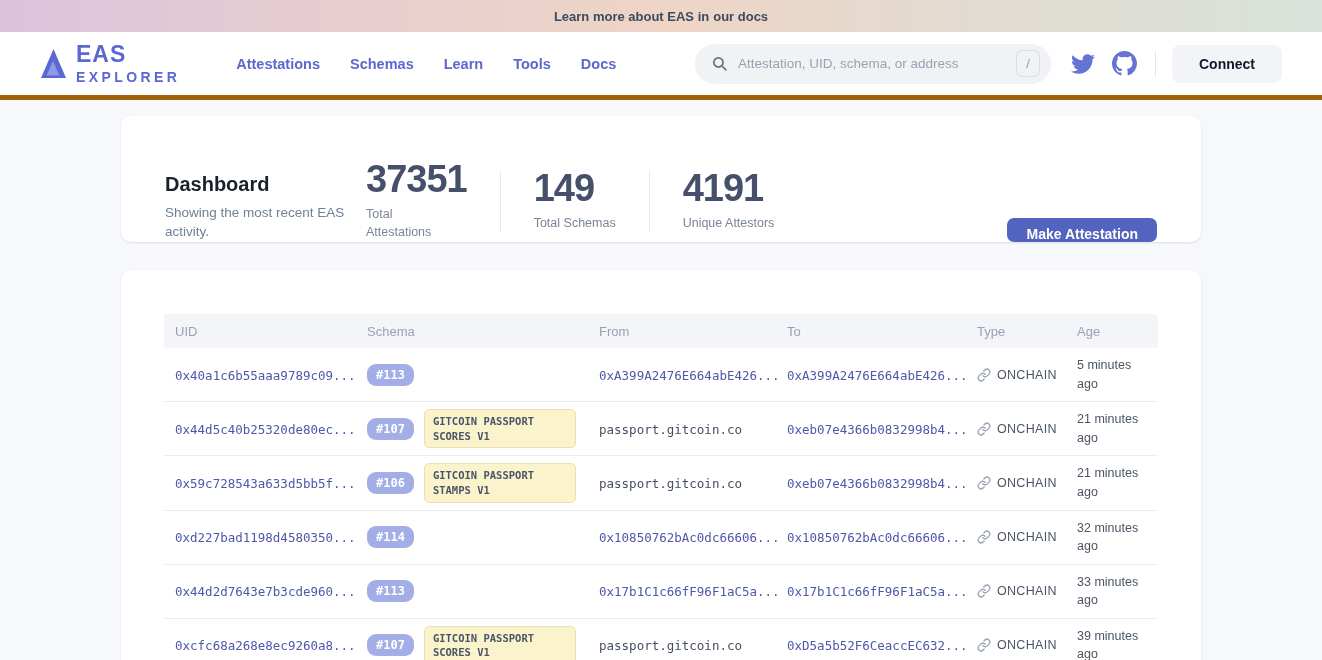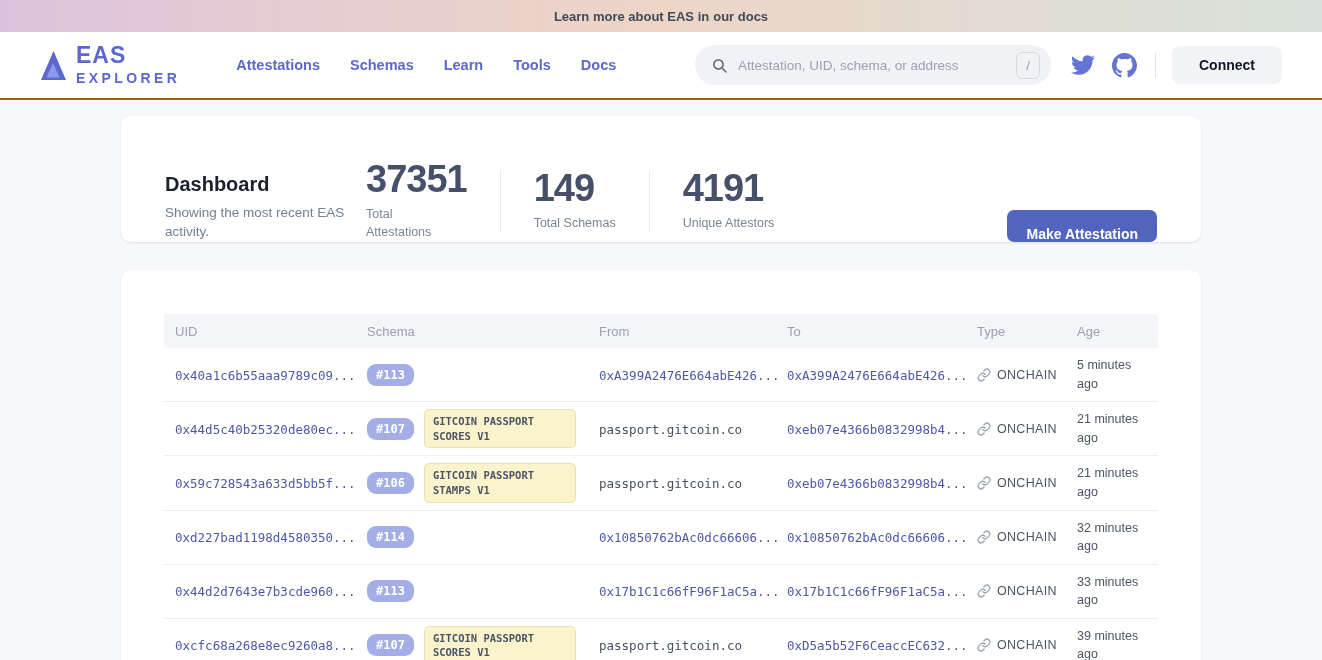--- a/index.html
+++ b/index.html
@@ -10,21 +10,21 @@
   .banner {
     height: 32px; display: flex; align-items: center; justify-content: center;
     background: linear-gradient(90deg, #dcc3dc 0%, #e6ccd1 22%, #eed5c6 50%, #e2dbd2 74%, #d8e2da 100%);
     font-size: 13px; font-weight: 600; color: #3f4a5a;
   }
   .banner a { color: #3f4a5a; font-weight: 700; text-decoration: none; margin-left: 4px; cursor: pointer; }
 
   
   .header {
     height: 68px; background: #fff; display: flex; align-items: center;
-    padding: 0 40px; border-bottom: 2px solid #a16207;
+    padding: 0 40px; border-bottom: 5px solid #a16207;
   }
   .logo { display: flex; align-items: center; gap: 9px; cursor: pointer; }
   .logo-text .eas { font-size: 23px; font-weight: 800; color: #5c68ce; letter-spacing: 1px; line-height: 1; }
   .logo-text .explorer { font-size: 14px; font-weight: 600; color: #5c68ce; letter-spacing: 3.4px; margin-top: 3px; }
   .nav { display: flex; gap: 30px; margin-left: 56px; }
   .nav a { color: #5b68cd; font-size: 14.5px; font-weight: 600; text-decoration: none; cursor: pointer; }
 
   .search {
     margin-left: auto; width: 356px; height: 40px; background: #f1f2f6; border-radius: 20px;
     display: flex; align-items: center; padding: 0 11px 0 16px;
@@ -59,21 +59,21 @@
   
   .dash { height: 126px; display: flex; align-items: flex-end; padding: 0 44px; }
   .dash-title h1 { font-size: 20px; font-weight: 800; color: #1a202c; margin-bottom: 7px; }
   .dash-title p { font-size: 13.5px; color: #718096; line-height: 1.45; width: 185px; }
   .stats { display: flex; align-items: center; margin-left: 16px; }
   .stat .num { font-size: 38px; font-weight: 800; color: #47506a; letter-spacing: -1px; line-height: 1; }
   .stat .lbl { font-size: 12.5px; color: #7a8596; margin-top: 7px; line-height: 1.5; }
   .stat .lbl.narrow { max-width: 82px; }
   .stat-div { width: 1px; height: 62px; background: #e9ebef; margin: 0 33px; }
   .make-btn {
-    margin-left: auto; height: 24px; padding: 16px 19px; background: #5364bf; border: none;
+    margin-left: auto; height: 24px; padding: 8px 19px; background: #5364bf; border: none;
     border-radius: 7px; color: #fff; font-size: 14px; font-weight: 700; cursor: pointer;
     font-family: "Liberation Sans", sans-serif;
   }
 
   
   .table-card { margin-top: 28px; padding: 44px 43px 20px; min-height: 420px; }
   .t-head, .t-row {
     display: grid; grid-template-columns: 192px 232px 188px 190px 100px 1fr;
     align-items: center;
   }

